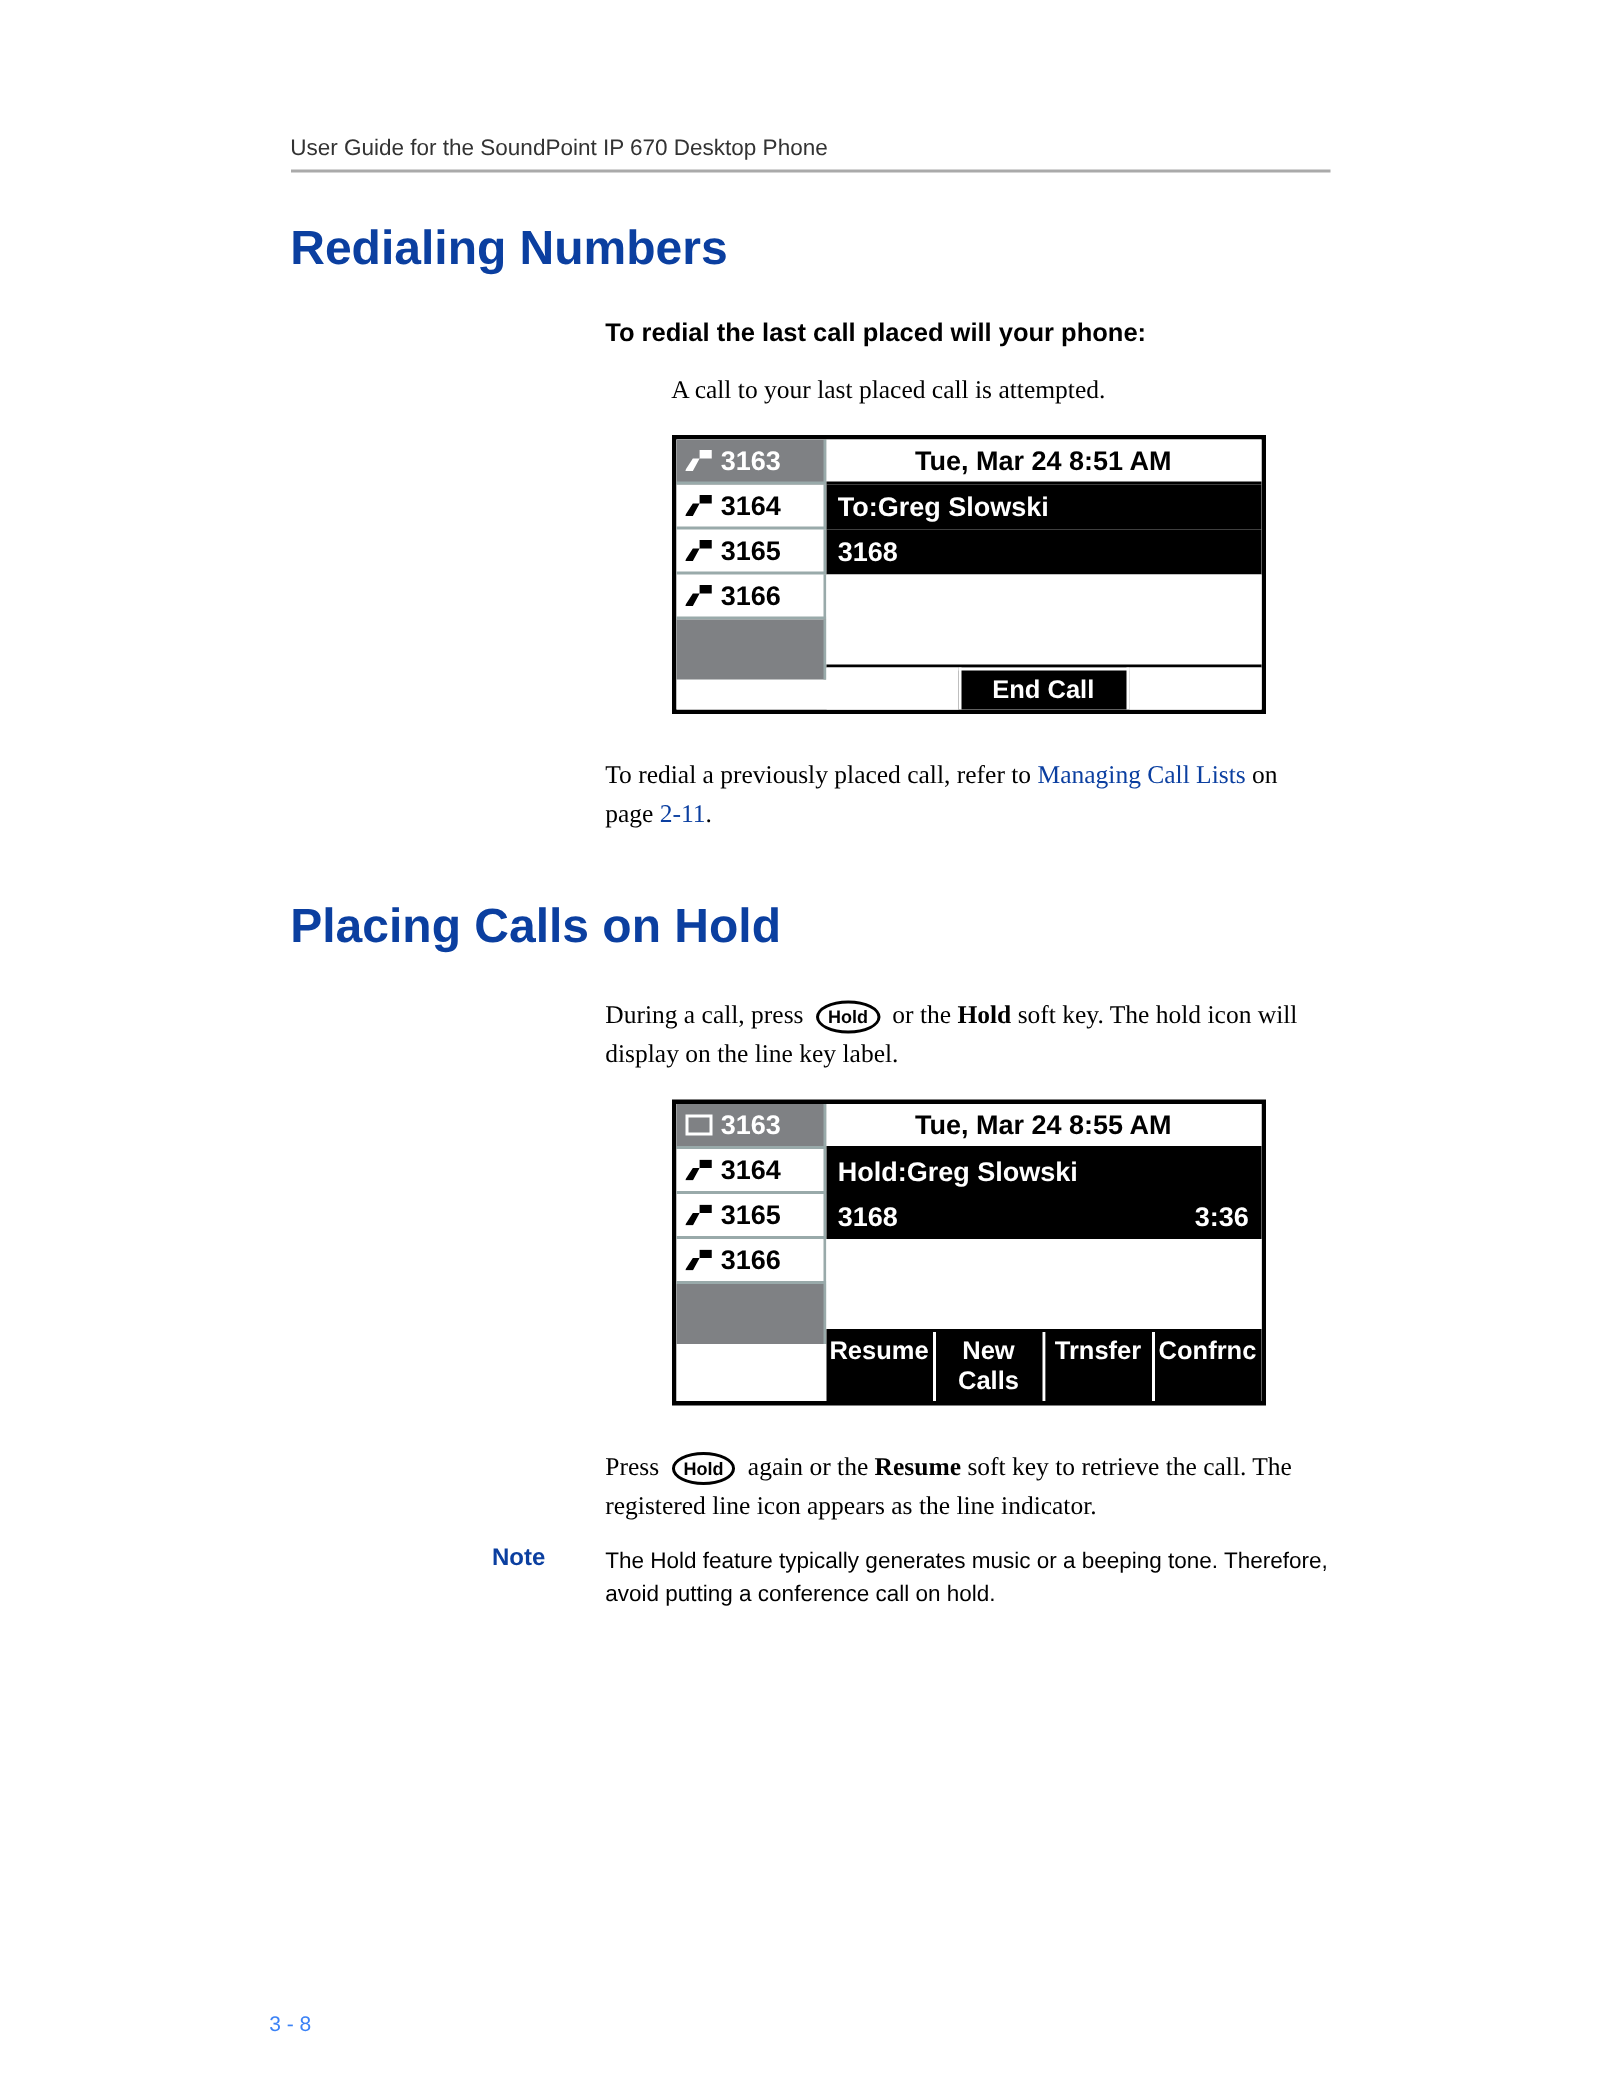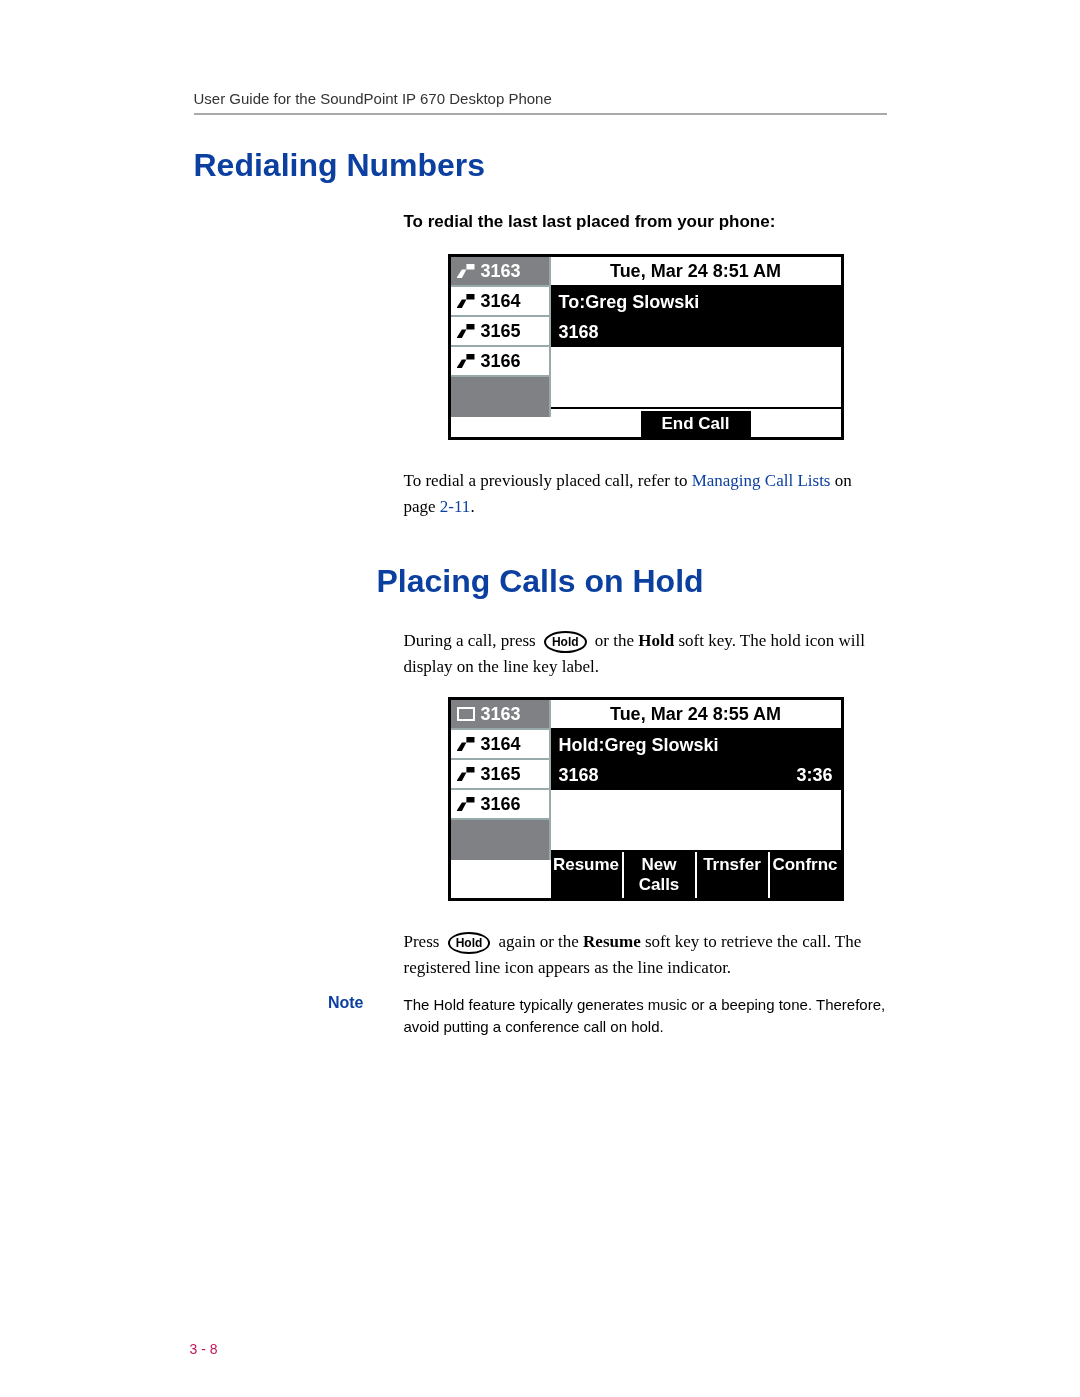--- a/index.html
+++ b/index.html
@@ -155,37 +155,38 @@
   }
   .note-body {
     font-family: Arial, sans-serif;
     font-size: 15px;
     line-height: 1.45;
     flex:1;
   }
   .page-num {
     position: absolute;
     bottom: 40px;
-    left: 106px;
+    left: 96px;
     font-family: Arial, sans-serif;
     font-size: 14px;
-    color: #be185d;
+    color: #3b82f6;
   }
 </style>
 </head>
 <body>
 
 <div class="page">
   <div class="pg-header">User Guide for the SoundPoint IP 670 Desktop Phone</div>
 
   <h2 class="section">Redialing Numbers</h2>
 
   <div class="body-block">
-    <div class="sub-proc">To redial the last last placed from your phone:</div>
-
+    <div class="sub-proc">To redial the last call placed will your phone:</div>
+
+    <div class="result-line" style="margin-left:44px;">A call to your last placed call is attempted.</div>
 
     
     <div class="lcd" style="margin-left:44px;">
       <div class="lcd-row">
         <div class="lcd-side">
           <div class="linekey active">
               <span class="ico"></span>
               <span>3163</span>
             </div>
           <div class="linekey">
@@ -219,21 +220,21 @@
           </div>
         </div>
       </div>
     </div>
 
     <div class="para">
       <span>To redial a previously placed call, refer to </span><span class="link">Managing Call Lists</span><span> on page </span><span class="page-ref">2-11</span><span>.</span>
     </div>
   </div>
 
-  <h2 class="section" style="margin-top:44px;text-align:center;">Placing Calls on Hold</h2>
+  <h2 class="section" style="margin-top:44px;">Placing Calls on Hold</h2>
 
   <div class="body-block">
     <div class="para">
       <span>During a call, press </span><span class="hold-key">Hold</span><span> or the </span><span class="bold">Hold</span><span> soft key. The hold icon will display on the line key label.</span>
     </div>
 
     
     <div class="lcd" style="margin-left:44px;">
       <div class="lcd-row">
         <div class="lcd-side">

